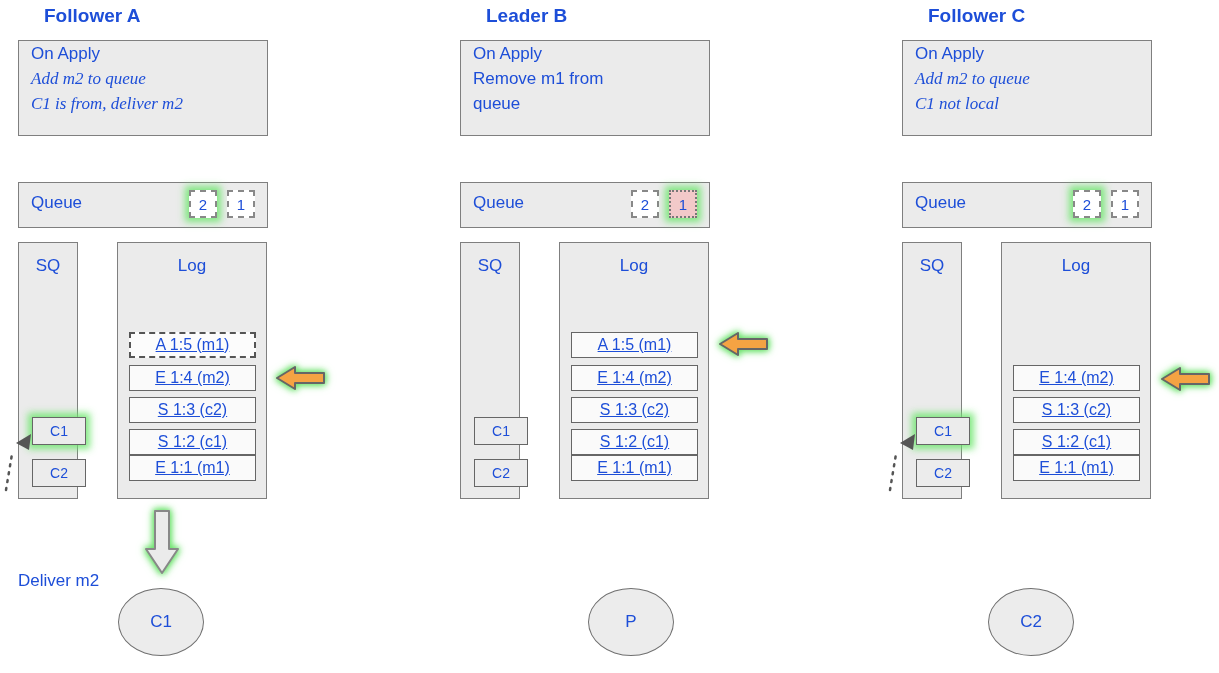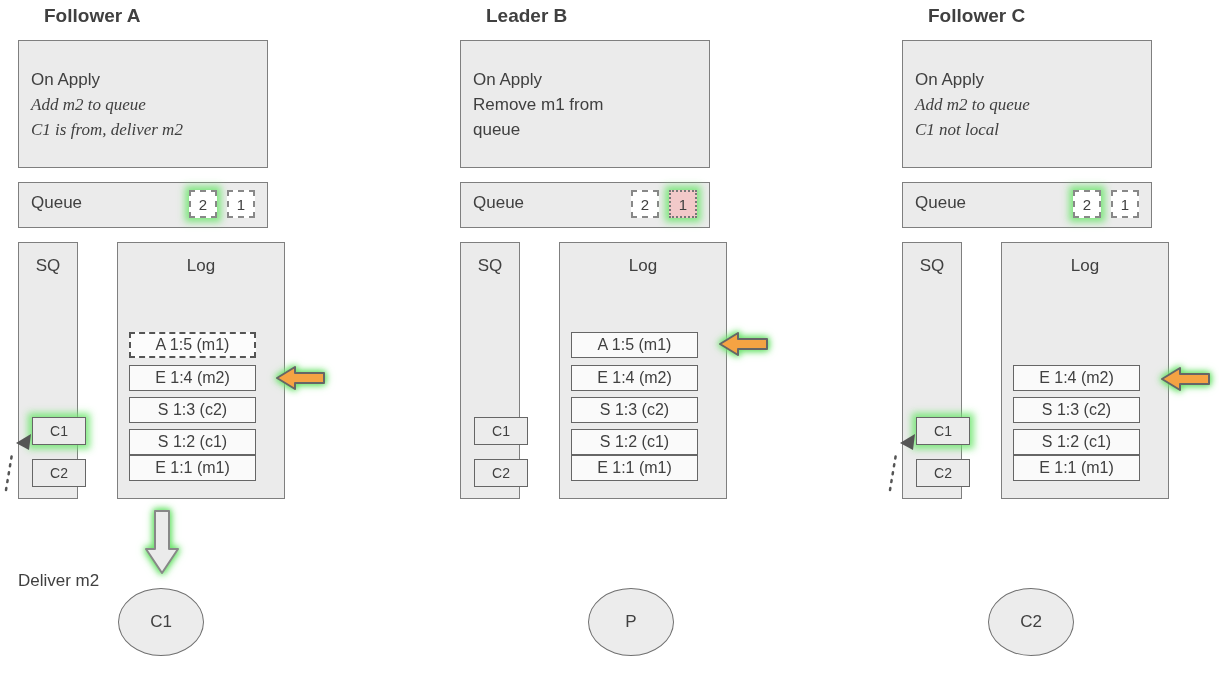--- a/index.html
+++ b/index.html
@@ -1,57 +1,57 @@
 <!DOCTYPE html>
 <html><head>
 <meta charset="utf-8">
 <style>
   html,body { margin:0; padding:0; background:#ffffff; }
   .stage {
     position:relative; width:1219px; height:673px;
-    font-family:"Liberation Sans", sans-serif; color:#404040;
+    font-family:"Liberation Sans", sans-serif; color:#1d4ed8;
     overflow:hidden; background:#fff;
   }
   .col { position:absolute; top:0; width:250px; height:673px; }
   .col-a { left:18px; } .col-b { left:460px; } .col-c { left:902px; }
 
   .panel-title { position:absolute; top:5px; left:26px; font-size:19px; font-weight:bold; white-space:nowrap; }
 
   .box { background:#ebebeb; border:1.5px solid #7f7f7f; box-sizing:border-box; }
 
-  .on-apply { position:absolute; top:40px; left:0; width:250px; height:128px; padding:26px 12px; font-size:17px; line-height:25px; }
+  .on-apply { position:absolute; top:40px; left:0; width:250px; height:96px; padding:0 12px; font-size:17px; line-height:25px; }
   .on-apply .line { white-space:nowrap; }
   .italic { font-style:italic;font-family:Liberation Serif, serif; }
 
   .queue-box { position:absolute; top:182px; left:0; width:250px; height:46px; }
   .queue-label { position:absolute; left:12px; top:10px; font-size:17px; }
   .queue-item {
     position:absolute; top:7px; width:28px; height:28px; box-sizing:border-box;
     display:flex; align-items:center; justify-content:center;
     font-size:15px; background:#ffffff;
   }
   .slot2 { left:170px; } .slot1 { left:208px; }
   .q-dashed { border:2px dashed #888888; }
   .q-removed { border:2px dotted #777777; background:#f2c9c9; }
 
   .sq-box  { position:absolute; top:242px; left:0;   width:60px;  height:257px; }
-  .log-box { position:absolute; top:242px; left:99px; width:168px; height:257px; }
+  .log-box { position:absolute; top:242px; left:99px; width:150px; height:257px; }
   .pane-label { text-align:center; margin-top:13px; font-size:17px; }
 
   .sq-item {
     position:absolute; left:13px; width:54px; height:28px; box-sizing:border-box;
     background:#ececec; border:1.5px solid #666666;
     display:flex; align-items:center; justify-content:center; font-size:14px;
   }
   .sq-c1 { top:174px; } .sq-c2 { top:216px; }
 
   .log-entry {
     position:absolute; left:11px; width:127px; height:26px; box-sizing:border-box;
     background:#fafafa; border:1.5px solid #666666;
-    display:flex; align-items:center; justify-content:center; font-size:16px; white-space:nowrap;
+    display:flex; align-items:center; justify-content:center; font-size:16px; white-space:nowrap;text-decoration:underline;
   }
   .r1 { top:89px; } .r2 { top:122px; } .r3 { top:154px; } .r4 { top:186px; } .r5 { top:212px; }
   .e-dashed { border:2px dashed #555555; background:#fcfcfc; }
 
   .glow { box-shadow:0 0 7px 4px rgba(110,230,110,0.85); }
   .svg-glow { filter:drop-shadow(0 0 3px #6fe46f) drop-shadow(0 0 3px #6fe46f); }
 
   .repl-arrow { position:absolute; width:52px; height:28px; }
   .ra-a { left:256px; top:364px; }
   .ra-b { left:257px; top:330px; }

